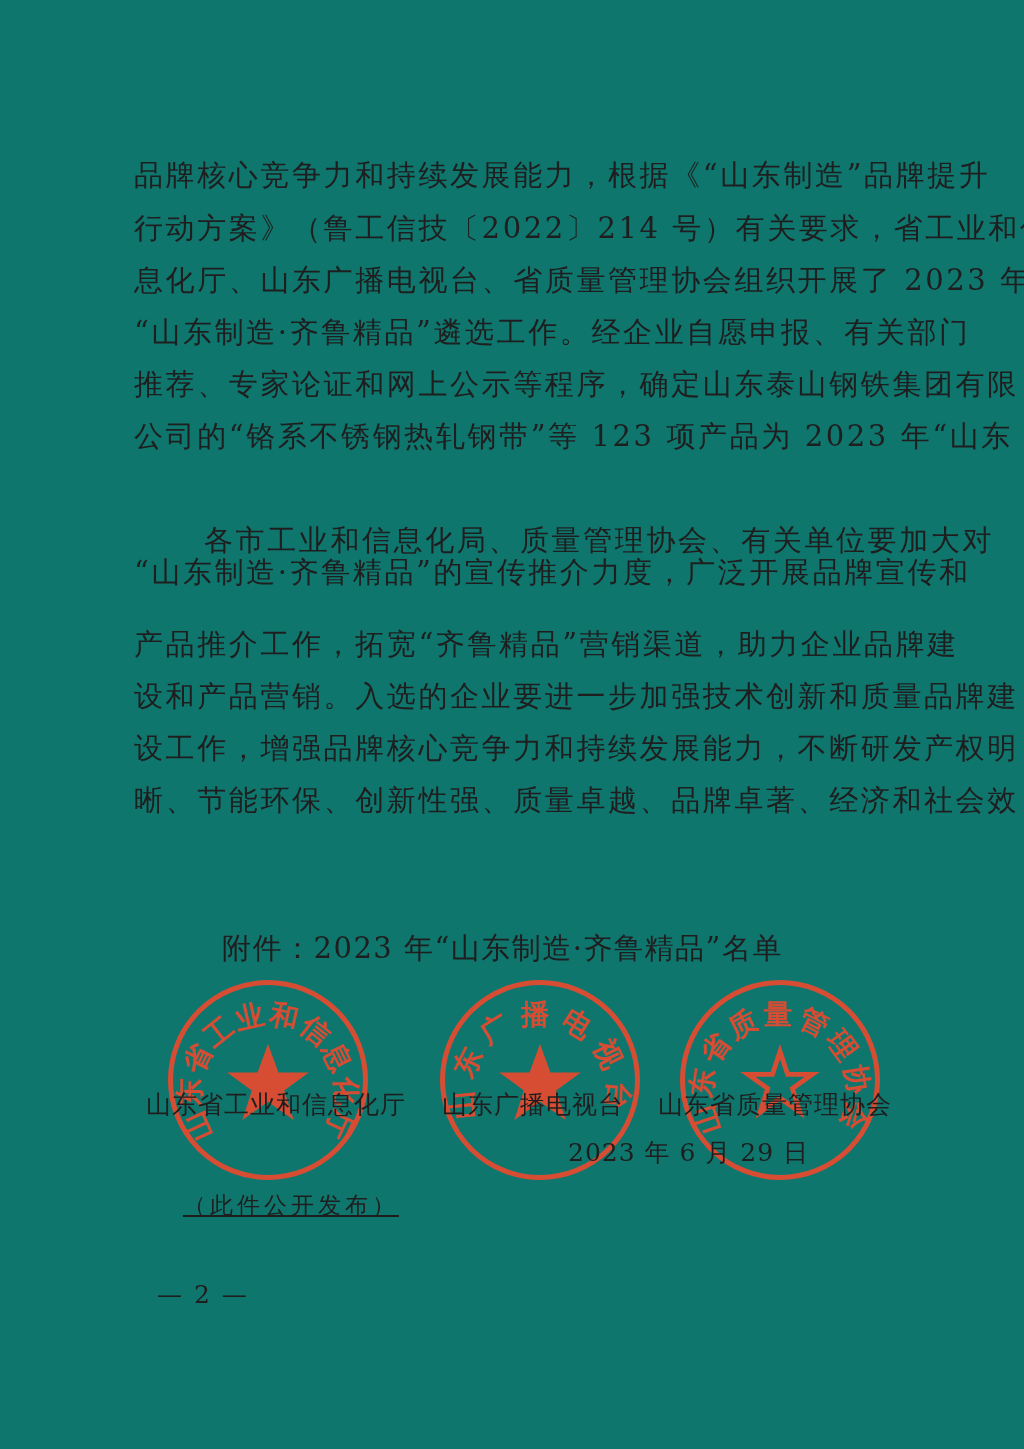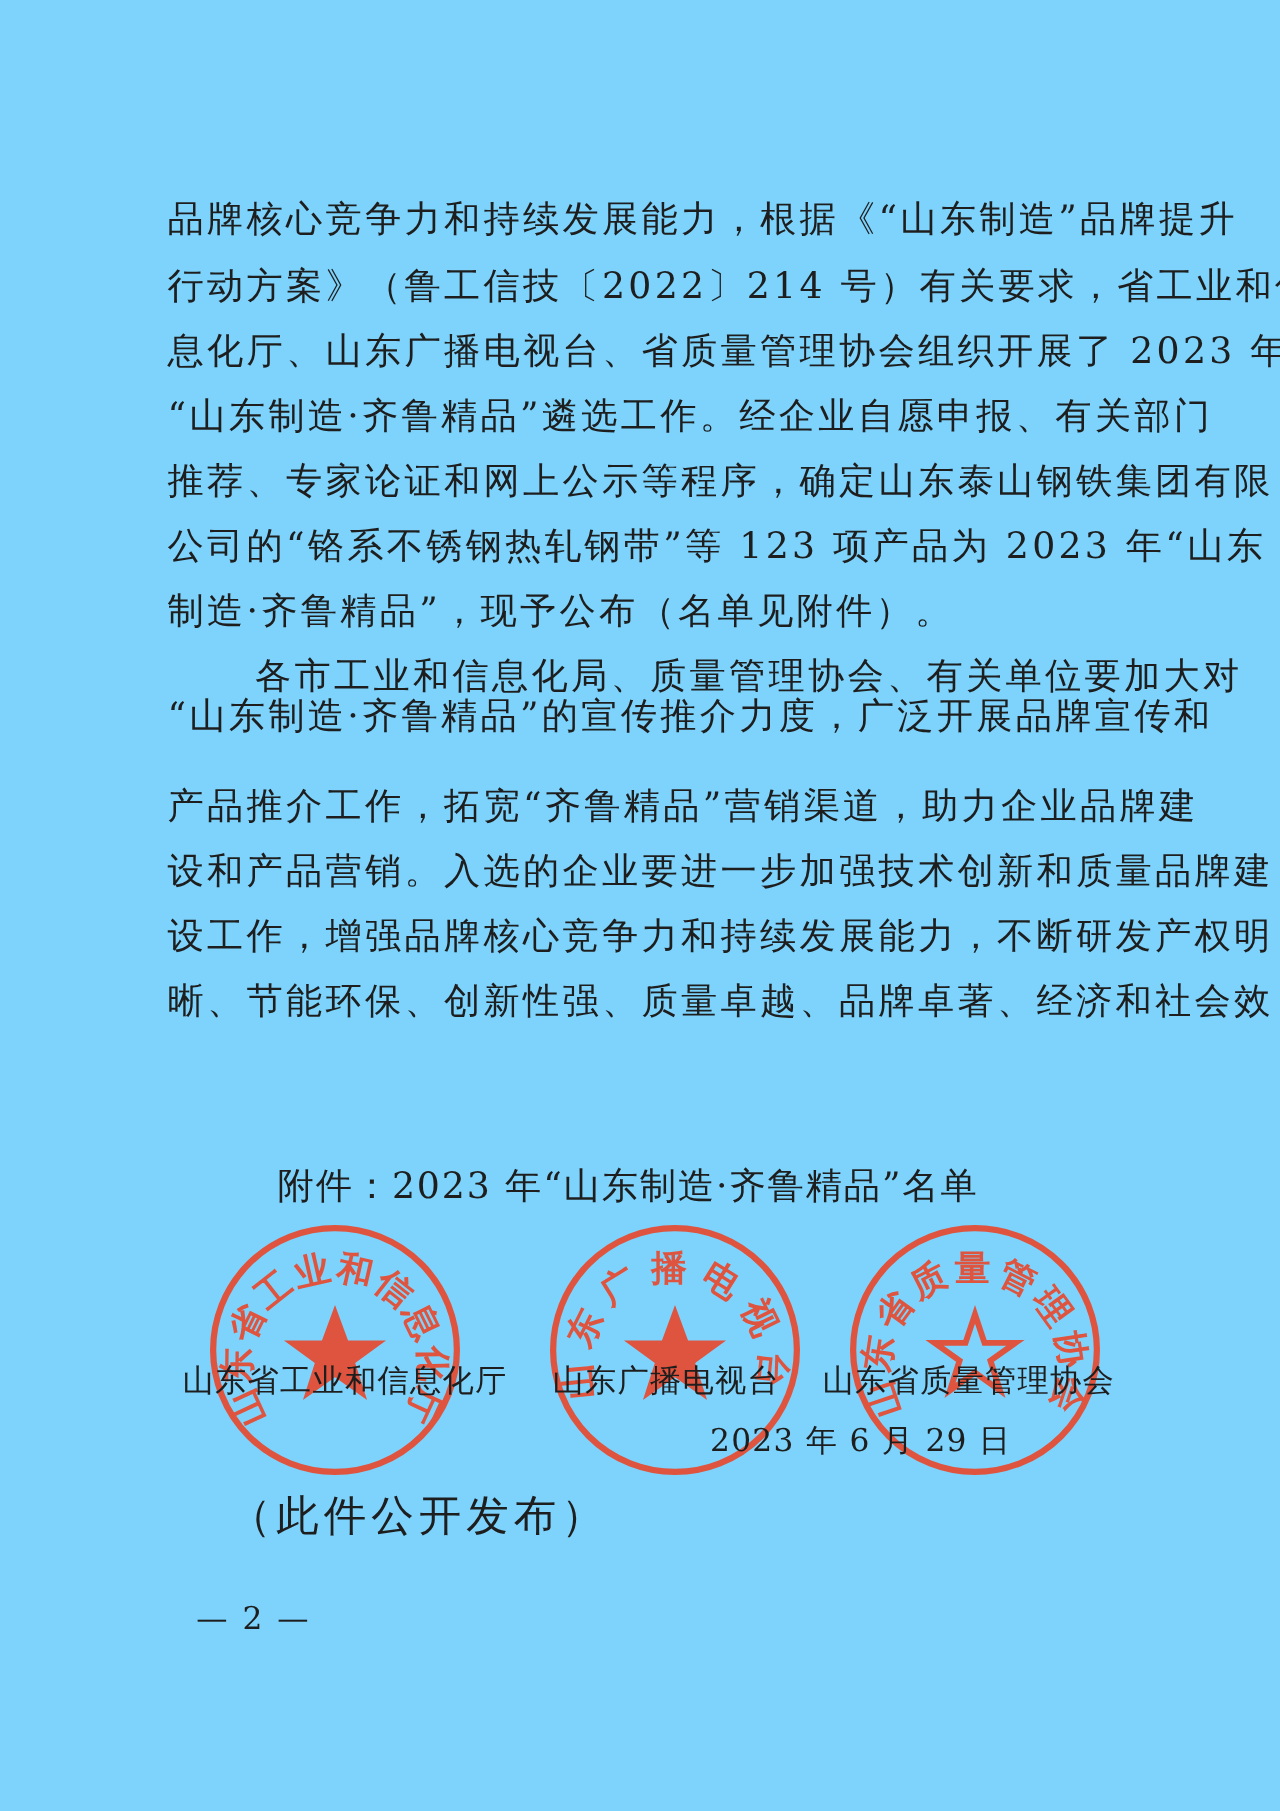--- a/index.html
+++ b/index.html
@@ -1,52 +1,51 @@
 <!DOCTYPE html>
 <html><head>
   <meta charset="utf-8">
   <style>
     html, body { margin: 0; padding: 0; background: #ffffff; }
     body {
       width: 1024px; height: 1449px; position: relative; overflow: hidden;
       font-family: "DejaVu Serif", "Liberation Serif", serif;
       color: #1e1e1e;
     }
-    .page { position: absolute; inset: 0; background: #7dd3fc; }
+    .page { position: absolute; inset: 0; background: #0f766e; }
     .line {
       position: absolute; left: 134px; width: 752px;
       font-size: 29px; line-height: 36px; white-space: nowrap;
       letter-spacing: 2.6px;
     }
     .indent { left: 188px; width: 698px; margin-left: 16px; }
     .stamp {
       position: absolute; border-radius: 50%;
       border: 5px solid #e84a2e; box-sizing: border-box;
       opacity: 0.92;
     }
     .stamp svg { position: absolute; inset: 0; width: 100%; height: 100%; }
     .sig {
       position: absolute; font-size: 25px; line-height: 30px; white-space: nowrap;
       letter-spacing: 1px; z-index: 3; color: #1e1e1e;
     }
-    .note { position: absolute; left: 183px; top: 1190px; font-size: 34px; letter-spacing: 4px; }
+    .note { position: absolute; left: 183px; top: 1190px; font-size: 23px; letter-spacing: 4px; text-decoration: underline; }
     .pagenum { position: absolute; left: 157px; top: 1280px; font-size: 25px; letter-spacing: 2px; }
   </style>
 </head>
 <body>
 
 <div class="page">
 
   <div class="line" style="top:157px">品牌核心竞争力和持续发展能力，根据《“山东制造”品牌提升</div>
   <div class="line" style="top:210px">行动方案》（鲁工信技〔2022〕214 号）有关要求，省工业和信</div>
   <div class="line" style="top:262px">息化厅、山东广播电视台、省质量管理协会组织开展了 2023 年</div>
   <div class="line" style="top:314px">“山东制造·齐鲁精品”遴选工作。经企业自愿申报、有关部门</div>
   <div class="line" style="top:366px">推荐、专家论证和网上公示等程序，确定山东泰山钢铁集团有限</div>
   <div class="line" style="top:418px">公司的“铬系不锈钢热轧钢带”等 123 项产品为 2023 年“山东</div>
-  <div class="line" style="top:470px">制造·齐鲁精品”，现予公布（名单见附件）。</div>
 
   <div class="line indent" style="top:522px">各市工业和信息化局、质量管理协会、有关单位要加大对</div>
   <div class="line" style="top:554px">“山东制造·齐鲁精品”的宣传推介力度，广泛开展品牌宣传和</div>
   <div class="line" style="top:626px">产品推介工作，拓宽“齐鲁精品”营销渠道，助力企业品牌建</div>
   <div class="line" style="top:678px">设和产品营销。入选的企业要进一步加强技术创新和质量品牌建</div>
   <div class="line" style="top:730px">设工作，增强品牌核心竞争力和持续发展能力，不断研发产权明</div>
   <div class="line" style="top:782px">晰、节能环保、创新性强、质量卓越、品牌卓著、经济和社会效</div>
 
   <div class="line" style="left:186px; top:930px; letter-spacing:1.5px;margin-left:36px;">附件：2023 年“山东制造·齐鲁精品”名单</div>
 

